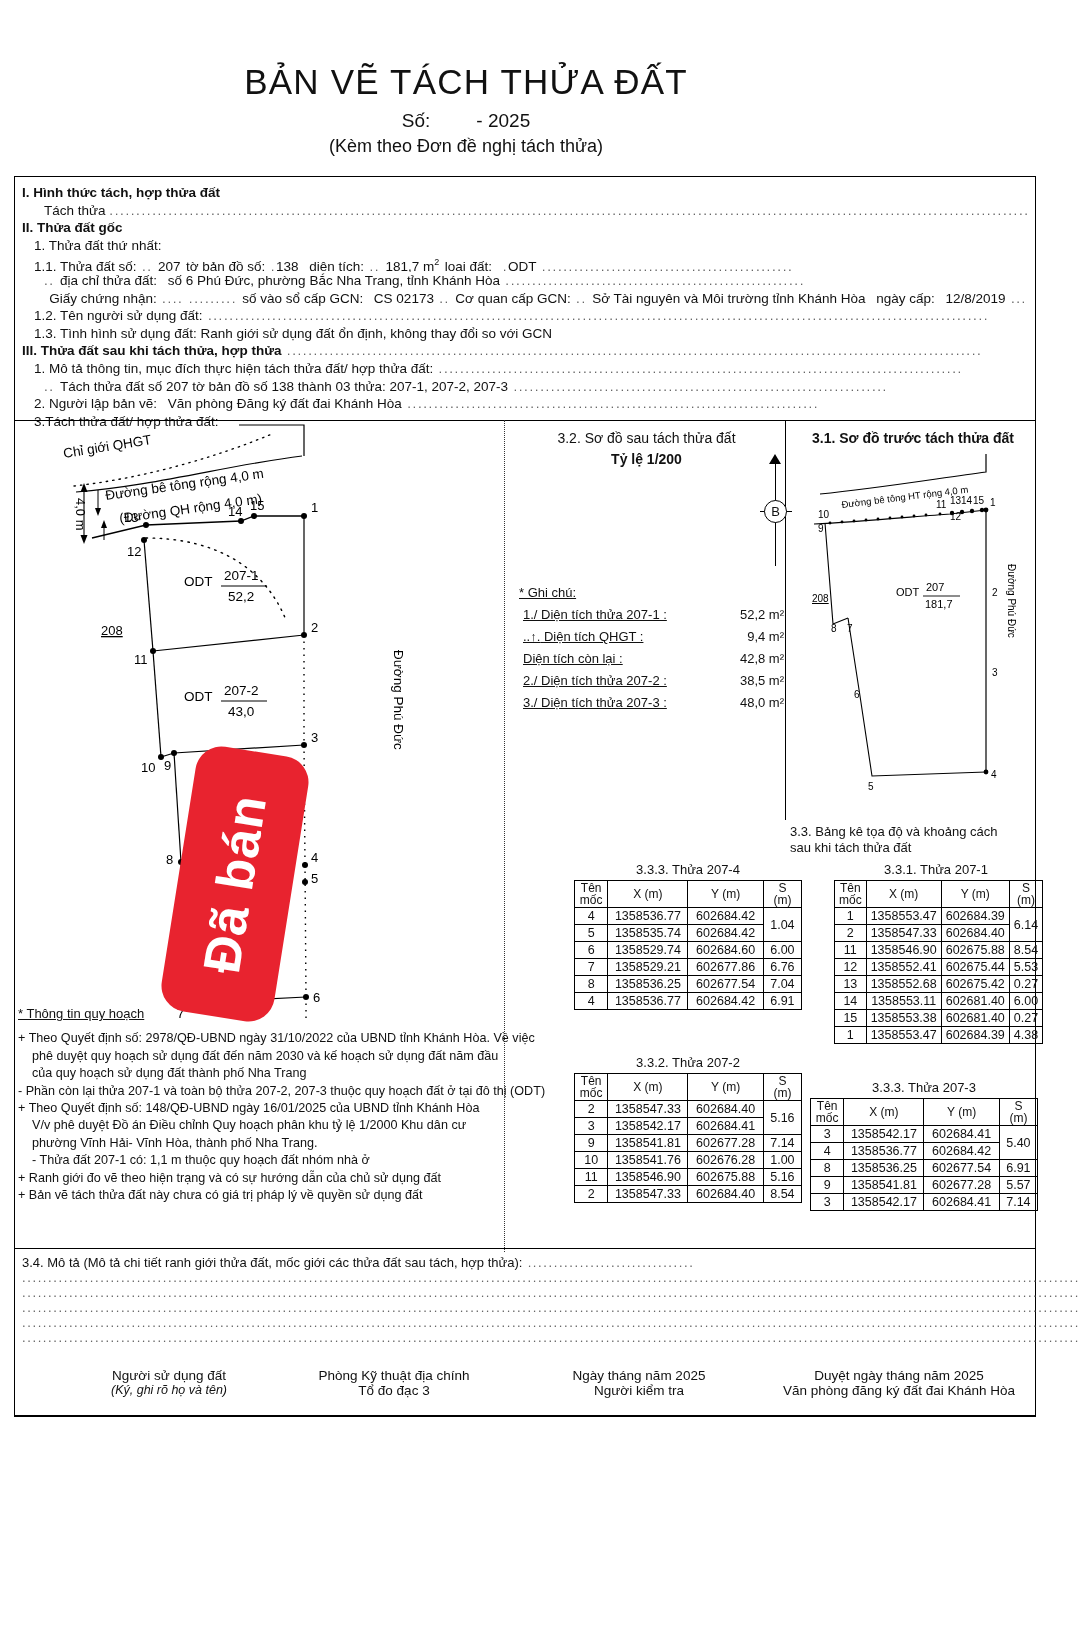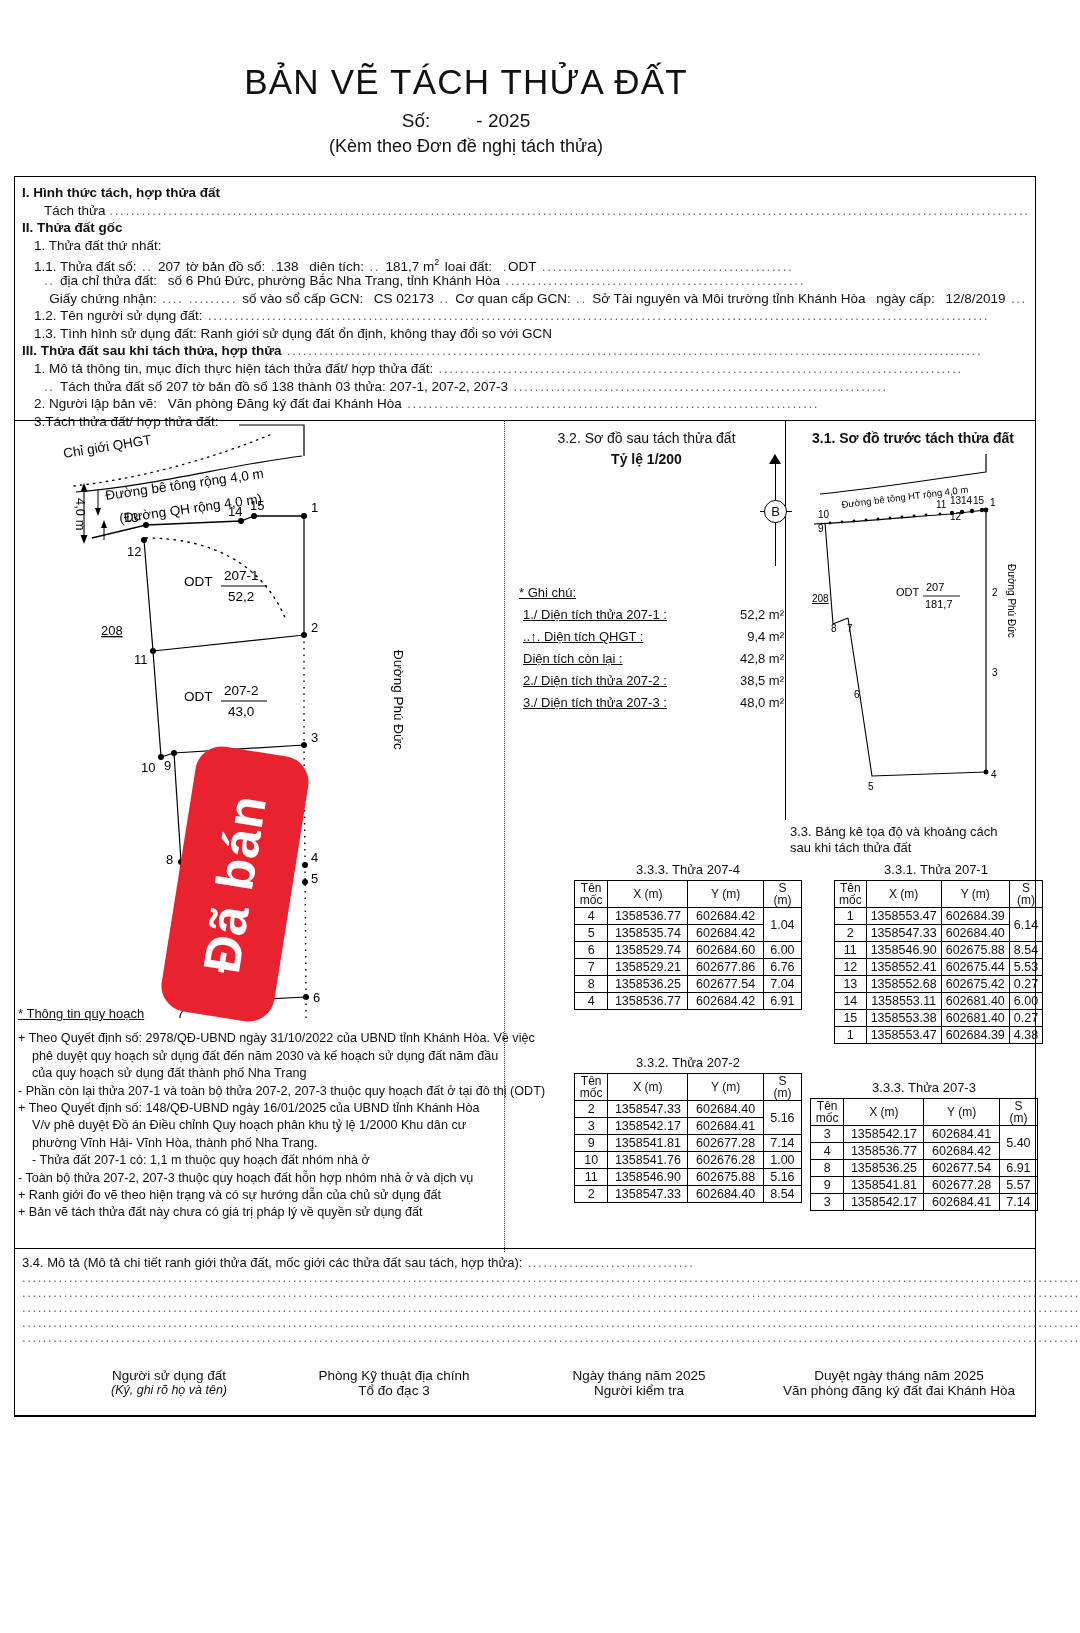--- a/index.html
+++ b/index.html
@@ -588,21 +588,20 @@
     <div class="plan-h">* Thông tin quy hoạch</div>
     <div style="height:8px"></div>
     <p>+ Theo Quyết định số: 2978/QĐ-UBND ngày 31/10/2022 của UBND tỉnh Khánh Hòa. Về việc</p>
     <p class="i">phê duyệt quy hoạch sử dụng đất đến năm 2030 và kế hoạch sử dụng đất năm đầu</p>
     <p class="i">của quy hoạch sử dụng đất thành phố Nha Trang</p>
     <p>- Phần còn lại thửa 207-1 và toàn bộ thửa 207-2, 207-3 thuộc quy hoạch đất ở tại đô thị (ODT)</p>
     <p>+ Theo Quyết định số: 148/QĐ-UBND ngày 16/01/2025 của UBND tỉnh Khánh Hòa</p>
     <p class="i">V/v phê duyệt Đồ án Điều chỉnh Quy hoạch phân khu tỷ lệ 1/2000 Khu dân cư</p>
     <p class="i">phường Vĩnh Hải- Vĩnh Hòa, thành phố Nha Trang.</p>
     <p class="i">- Thửa đất 207-1 có: 1,1 m  thuộc quy hoạch đất nhóm nhà ở</p>
-    <p>- Toàn bộ thửa 207-2, 207-3  thuộc quy hoạch đất hỗn hợp nhóm nhà ở và dịch vụ</p>
     <p>+ Ranh giới đo vẽ theo hiện trạng và có sự hướng dẫn của chủ sử dụng đất</p>
     <p>+ Bản vẽ tách thửa đất này chưa có giá trị pháp lý về quyền sử dụng đất</p>
   </div>
 
   <div style="position:absolute;left:14px;top:1248px;width:1022px;border-top:1.6px solid #000;"></div>
   <div class="mota">
     <div>
       <span>3.4. Mô tả (Mô tả chi tiết ranh giới thửa đất, mốc giới các thửa đất sau tách, hợp thửa):</span><span class="dots">&nbsp;................................</span>
     </div>
     <div class="dots">..........................................................................................................................................................................................................................................</div>

